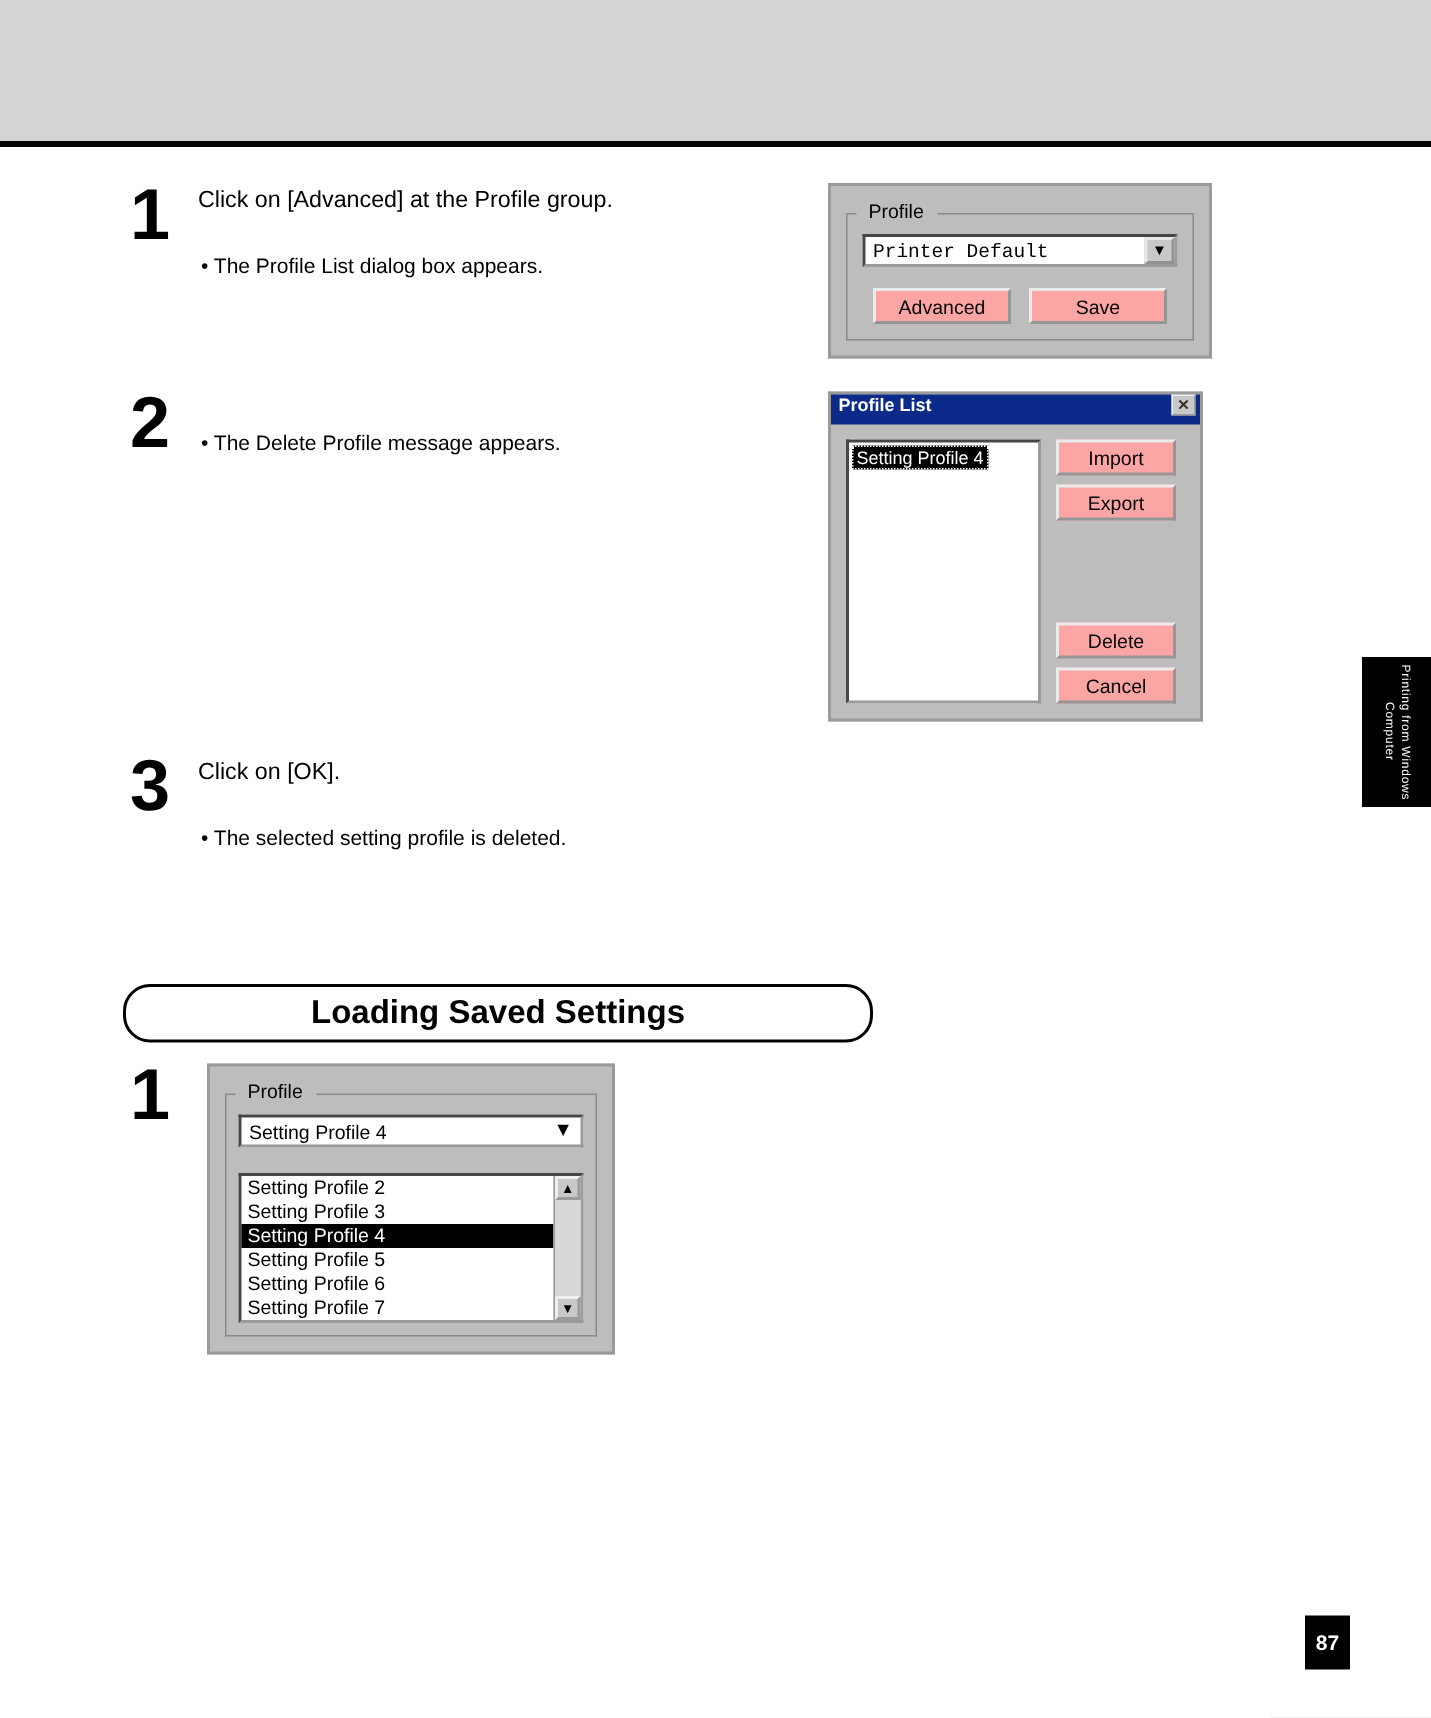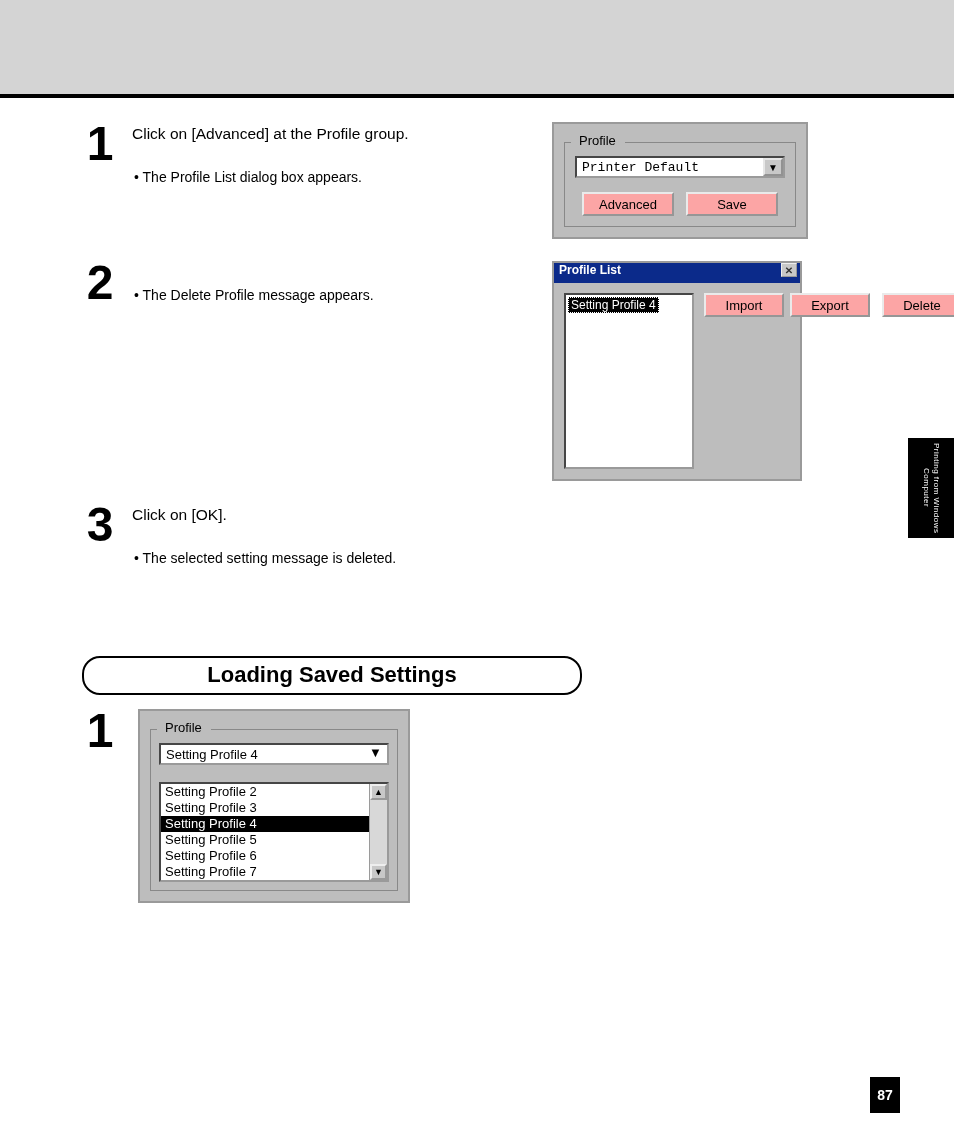--- a/index.html
+++ b/index.html
@@ -115,21 +115,21 @@
     width: 16px; height: 14px; background:#c8c8c8; border: 1px outset #eee;
     color:#333; font-size: 10px; display:flex; align-items:center; justify-content:center;
   }
   .dlg-body { padding: 10px; display:flex; gap: 10px; }
   .listbox {
     width: 130px; height: 176px; background: #fff;
     border: 2px inset #9a9a9a; padding: 2px;
     font-size: 12px;
   }
   .listbox .sel { background:#000; color:#fff; border:1px dotted #fff; display:inline-block; padding:0 2px; }
-  .dlg-btns { display:flex; flex-direction:row; gap:6px; width:80px; }
+  .dlg-btns { display:flex; flex-direction:column; gap:6px; width:80px; }
   .dlg-btns .spacer { flex: 1; height: 60px; }
   .dlg .win-btn { min-width: 80px; }
 
   
   .combo-open { width: 230px; }
   .combo-open .top-field {
     display:flex; background:#fff; border:2px inset #9a9a9a; height:22px;
   }
   .combo-open .top-field .txt { flex:1; padding:2px 5px; font-size:13px; }
   .combo-open .list-wrap {
@@ -231,21 +231,21 @@
             </div>
           </div>
         </div>
       </div>
     </div>
 
     <div class="step-row">
       <div class="step-num">3</div>
       <div class="step-text">
         <div class="bold">Click on [OK].</div>
-        <div class="bullet">The selected setting message is deleted.</div>
+        <div class="bullet">The selected setting profile is deleted.</div>
       </div>
     </div>
 
     <div class="section-gap"></div>
 
     <div class="pill">Loading Saved Settings</div>
 
     <div class="step-row">
       <div class="step-num">1</div>
       <div class="shot">

